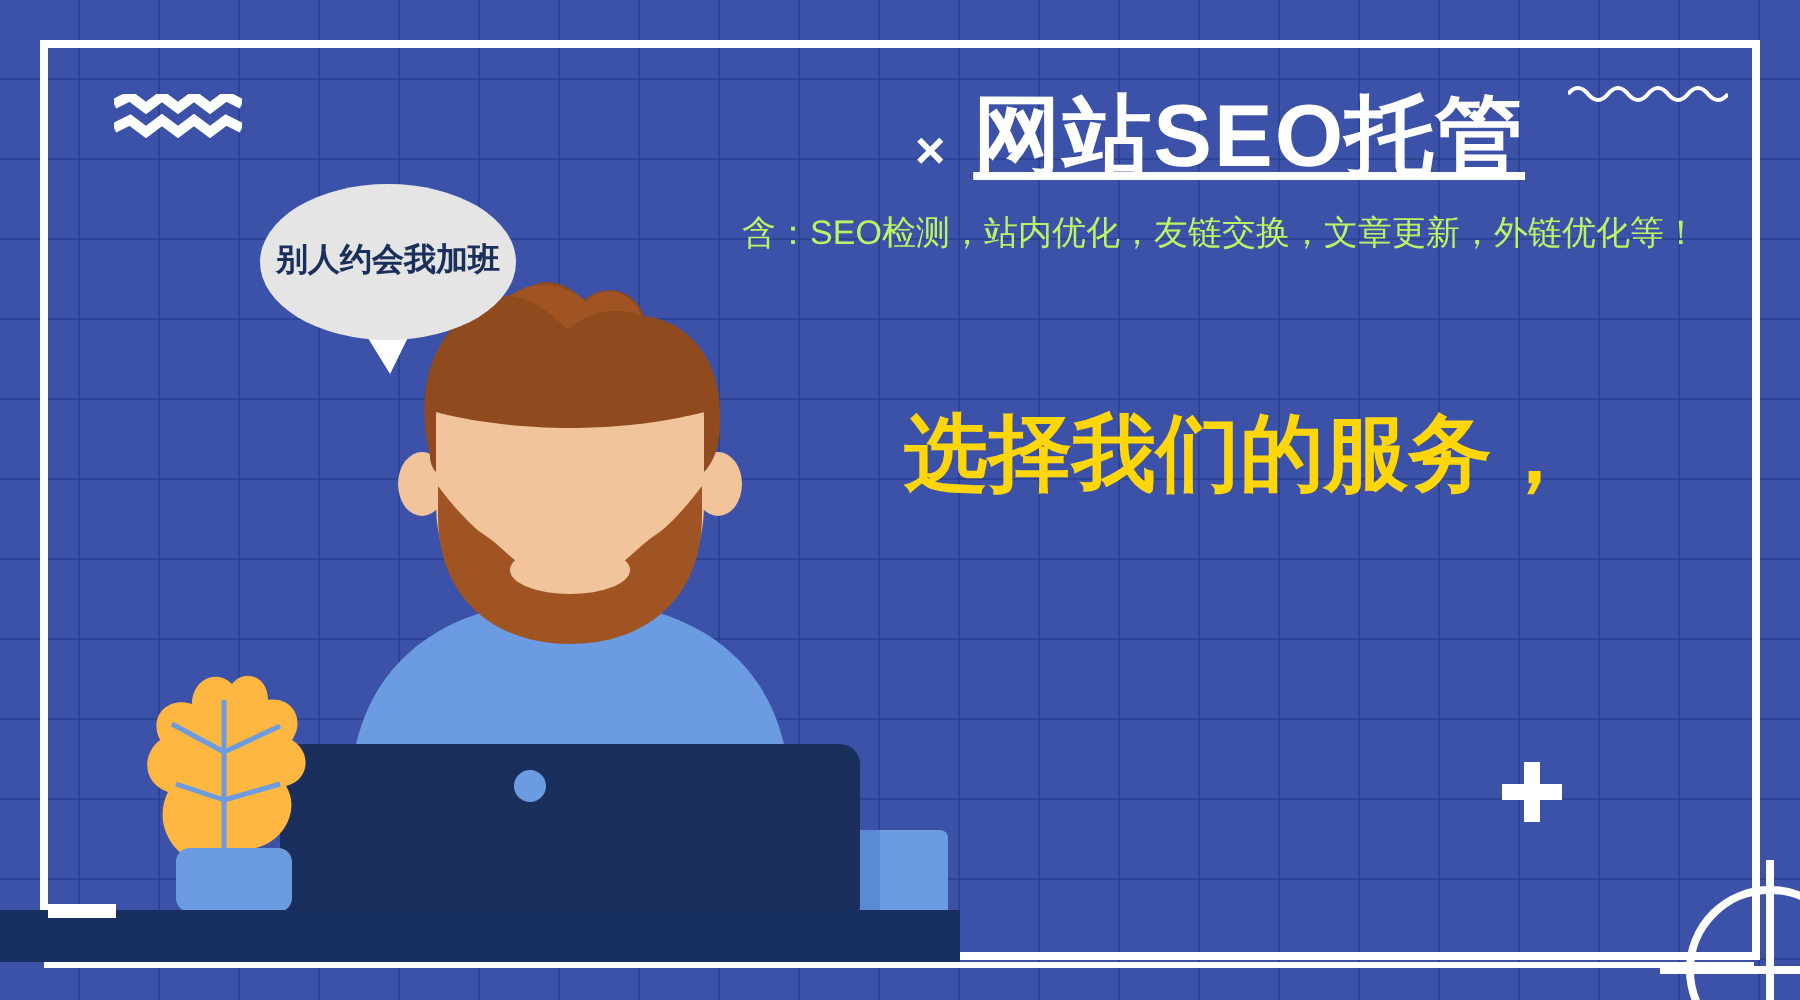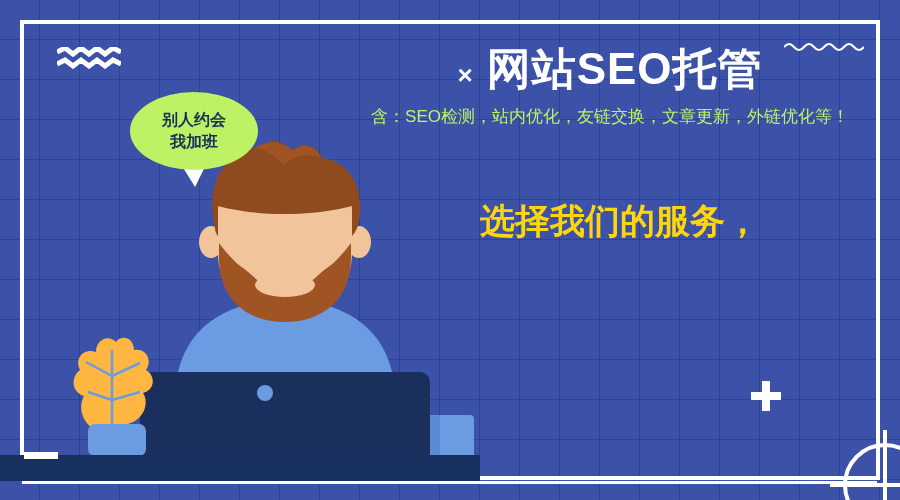--- a/index.html
+++ b/index.html
@@ -70,52 +70,53 @@
     line-height:1;
     transform:translateY(6px);
   }
   .title-main {
     color:#FFFFFF;
     font-size:44px;
     font-weight:bold;
     letter-spacing:1px;
     line-height:1.15;
     white-space:nowrap;
+    text-decoration:underline;
   }
   .subtitle {
     margin-top:10px;
     color:#bef264;
     font-size:17px;
     letter-spacing:0px;
     white-space:nowrap;
   }
 
   
   .slogan {
     position:absolute;
     left:410px; top:190px;
     width:420px;
     text-align:center;
   }
   .slogan-line {
     color:#FFD60A;
-    font-size:35px;
+    font-size:42px;
     font-weight:bold;
     line-height:1.78;
     white-space:nowrap;
   }
 
   
   .bubble {
     position:absolute;
     left:130px; top:92px;
     width:128px; height:78px;
-    background:#bef264;
+    background:#e5e5e5;
     border-radius:50%/50%;
-    display:flex; flex-direction:column;
+    display:flex; flex-direction:row;
     align-items:center; justify-content:center;
     z-index:6;
   }
   .bubble-line {
     color:#1A2F5C;
     font-size:16px;
     font-weight:bold;
     line-height:1.35;
     white-space:nowrap;
   }

